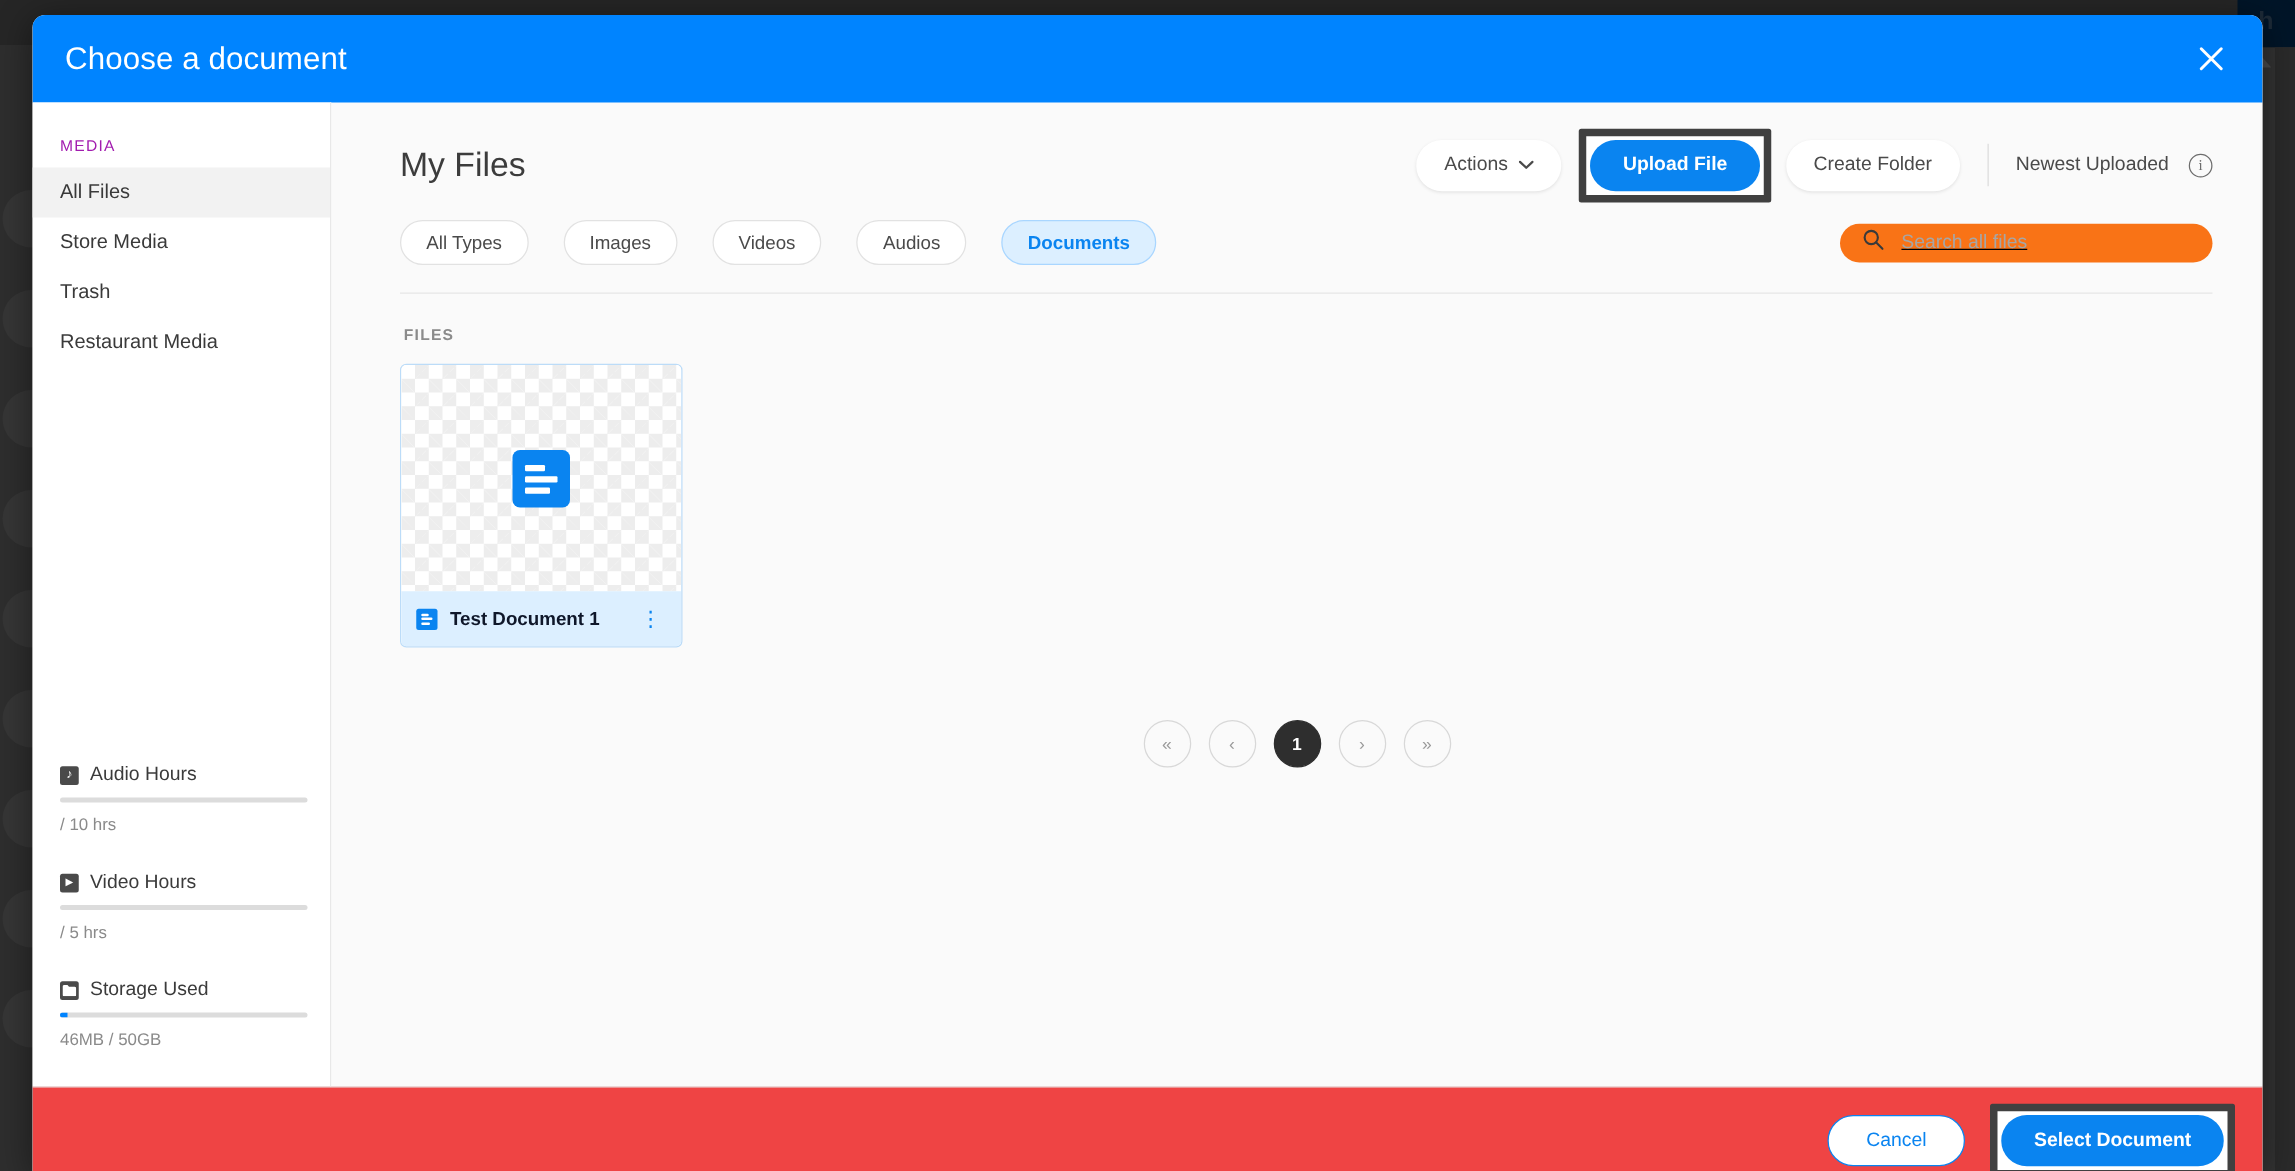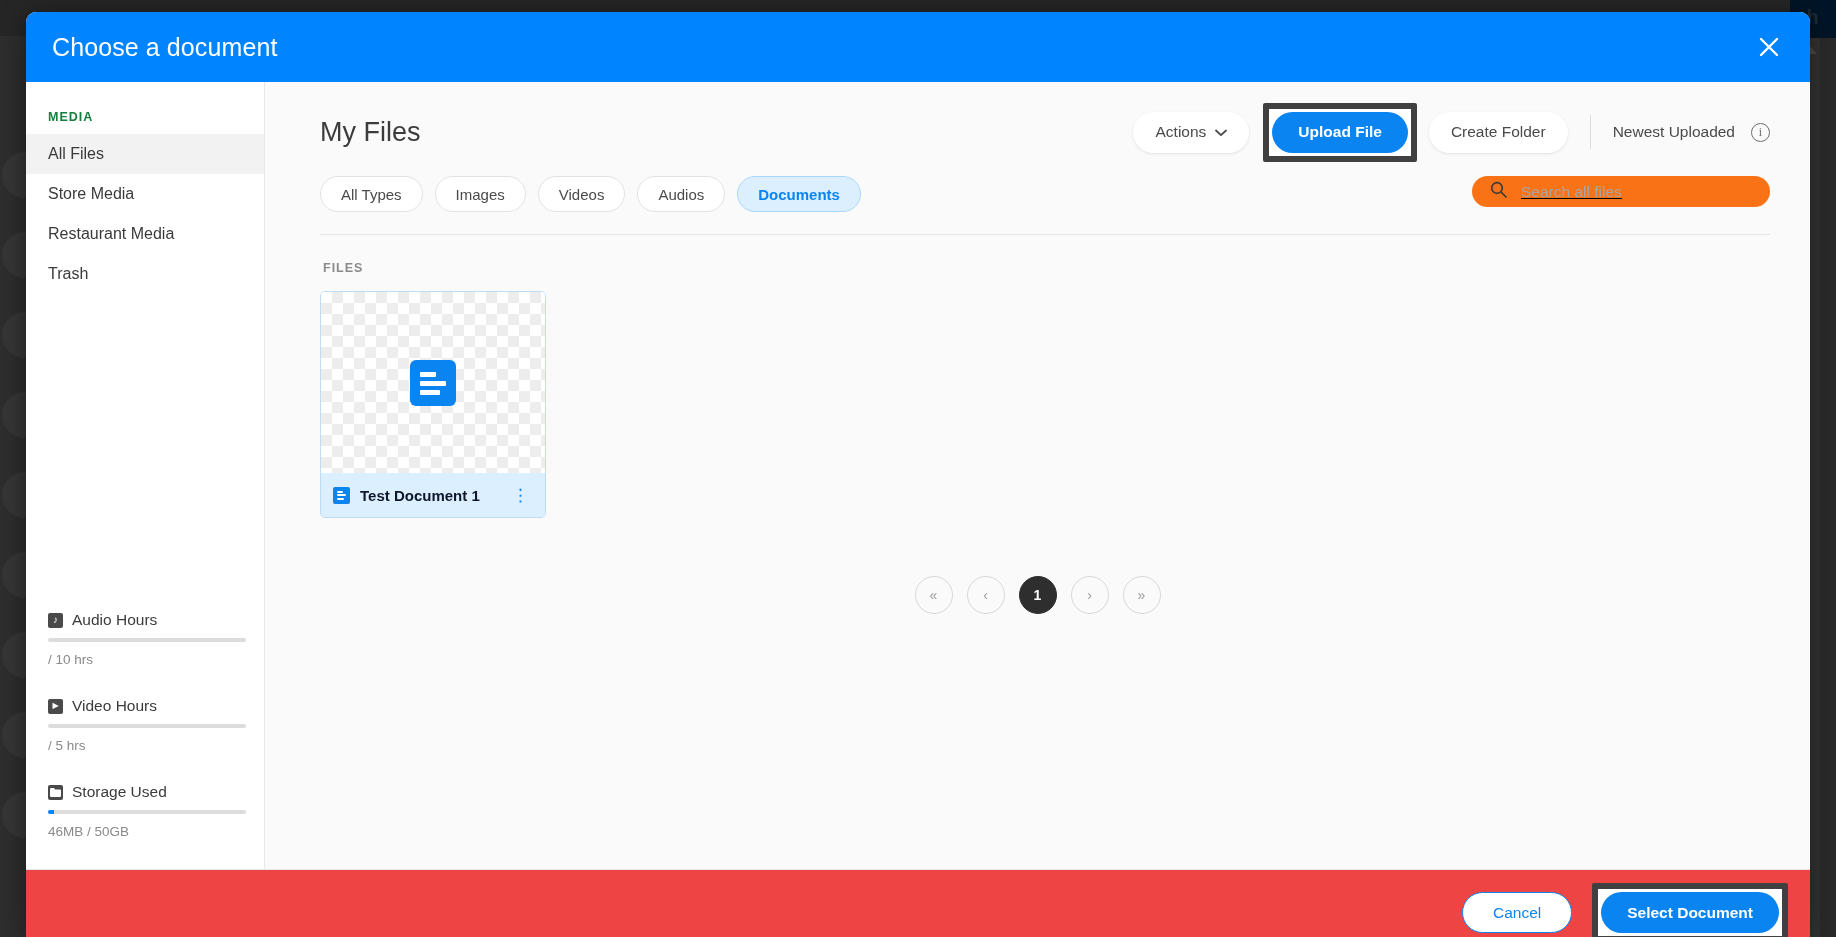--- a/index.html
+++ b/index.html
@@ -92,22 +92,22 @@
   
   .sidebar {
     width: 239px;
     flex: 0 0 239px;
     background: #ffffff;
     border-right: 1px solid #e8e8e8;
     position: relative;
     display: flex; flex-direction: column;
   }
   .sidebar-section-label {
-    font-size: 12.5px; color: #15803d;
-    font-weight: bold; letter-spacing: 1px;
+    font-size: 12.5px; color: #a21caf;
+    font-weight: normal; letter-spacing: 1px;
     padding: 28px 0 10px 22px;
   }
   .nav-item {
     height: 40px;
     display: flex; align-items: center;
     padding-left: 22px;
     font-size: 16px; color: #3a3a3a;
     cursor: pointer;
   }
   .nav-item.active { background: #f2f2f2; }
@@ -210,23 +210,23 @@
   .info-icon {
     width: 19px; height: 19px; border-radius: 50%;
     border: 1.6px solid #6d6d6d;
     color: #6d6d6d; font-size: 12px;
     display: flex; align-items: center; justify-content: center;
     font-family: "Liberation Serif", serif;
     cursor: pointer;
   }
 
   .filters-row {
-    display: flex; align-items: flex-start;
+    display: flex; align-items: center;
     margin-top: 18px;
-    gap: 12px;
+    gap: 28px;
   }
   .chip {
     height: 36px;
     padding: 0 20px;
     border-radius: 18px;
     border: 1px solid #e2e2e2;
     background: #fff;
     font-size: 15px; color: #4a4a4a;
     display: flex; align-items: center;
     cursor: pointer;
@@ -405,24 +405,24 @@
     <div class="sidebar">
       <div class="sidebar-section-label">MEDIA</div>
 
       <div class="nav-item active">
         <span>All Files</span>
       </div>
       <div class="nav-item">
         <span>Store Media</span>
       </div>
       <div class="nav-item">
+        <span>Trash</span>
+      </div>
+      <div class="nav-item">
         <span>Restaurant Media</span>
-      </div>
-      <div class="nav-item">
-        <span>Trash</span>
       </div>
 
       <div class="quota-wrap">
 
         <div class="quota-block">
           <div class="quota-head">
             <span class="quota-icon">♪</span>
             <span>Audio Hours</span>
           </div>
           <div class="quota-bar">

